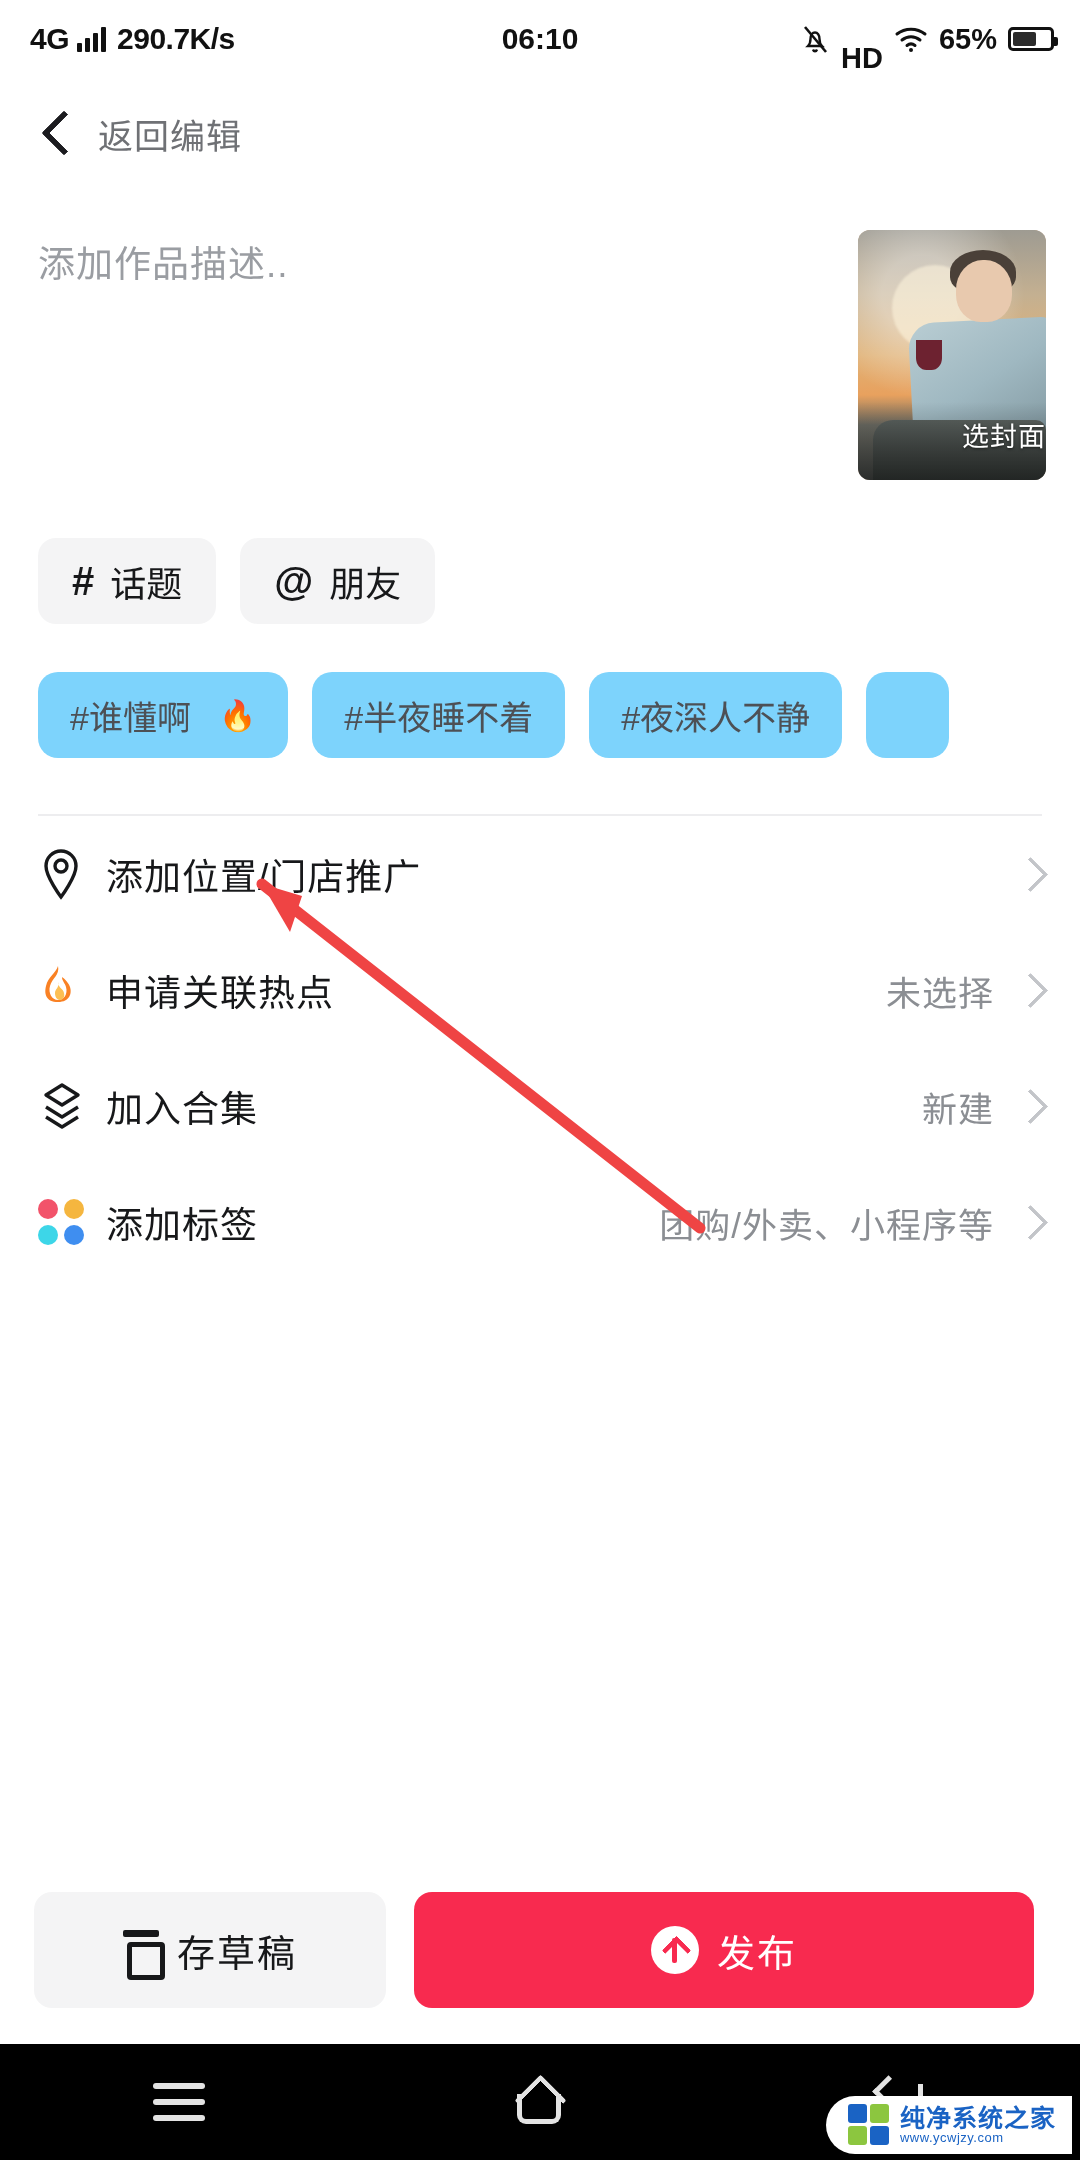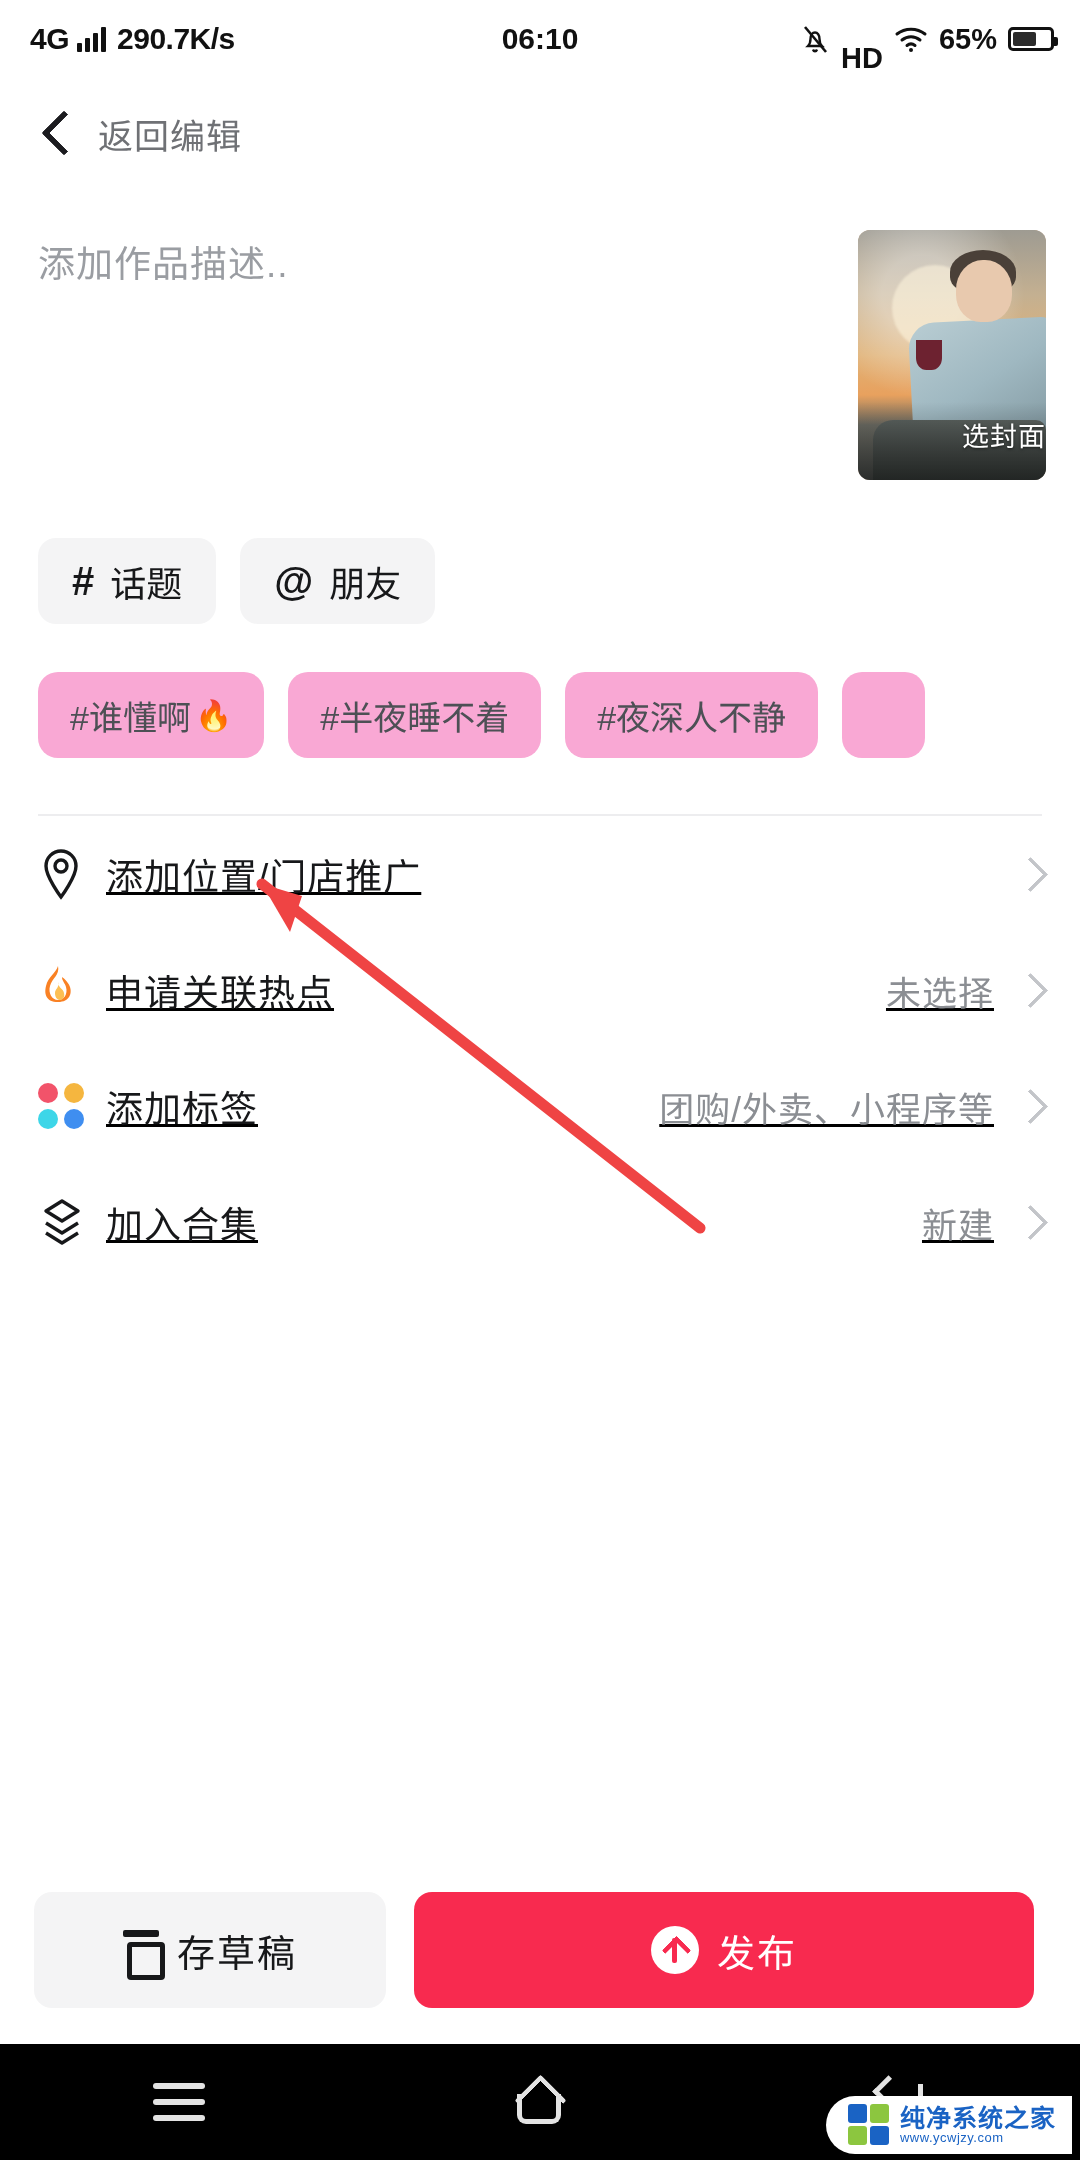--- a/index.html
+++ b/index.html
@@ -110,31 +110,31 @@
   .chip{
     background:#f4f4f5; border-radius:18px;
     height:86px; display:flex; align-items:center; gap:16px;
     padding:0 34px; font-size:36px; color:#17181a;
   }
   .chip .sym{ font-size:40px; font-weight:700; line-height:1; }
 
   
   .pills{ display:flex; gap:24px; padding:48px 0 0 38px; overflow:hidden; }
   .pill{
-    background:#f9a8d4; border-radius:20px; height:86px;
-    display:flex; align-items:center; gap:4px; padding:0 32px;
+    background:#7dd3fc; border-radius:20px; height:86px;
+    display:flex; align-items:center; gap:28px; padding:0 32px;
     font-size:34px; color:#4d5055; white-space:nowrap; flex:0 0 auto;
   }
   .pill .fire{ font-size:30px; }
 
   
   .divider{ height:2px; background:#ededef; margin:56px 38px 0 38px; }
 
   
-  .menu{ padding:0 34px 0 38px;text-decoration:underline; }
+  .menu{ padding:0 34px 0 38px; }
   .row{
     height:116px; display:flex; align-items:center; position:relative;
   }
   .row .ico{ width:62px; flex:0 0 62px; display:flex; align-items:center; justify-content:flex-start;}
   .row .label{ font-size:37px; color:#17181a; margin-left:6px; letter-spacing:1px;}
   .row .value{ margin-left:auto; font-size:35px; color:#8b8e93; letter-spacing:1px;}
   .row .arrow{
     width:34px; height:34px; margin-left:18px; position:relative; flex:0 0 34px;
   }
   .row .arrow::before{
@@ -340,45 +340,45 @@
         <path d="M20 18c2 5-3 7-3 11s2 7 5 7 5-3 4-7c-1-5-6-5-6-11z" fill="#fcbf53"></path>
       </svg>
     </span>
     <span class="label">申请关联热点</span>
     <span class="value">未选择</span>
     <span class="arrow"></span>
   </div>
 
   <div class="row">
     <span class="ico">
+      <svg width="48" height="50" viewBox="0 0 48 50">
+        <path d="M24 4l16 10-16 10L8 14z" fill="none" stroke="#17181a" stroke-width="3.4" stroke-linejoin="round"></path>
+        <path d="M8 26l16 10 16-10" fill="none" stroke="#17181a" stroke-width="3.4" stroke-linejoin="round"></path>
+        <path d="M8 36l16 10 16-10" fill="none" stroke="#17181a" stroke-width="3.4" stroke-linejoin="round"></path>
+      </svg>
+    </span>
+    <span class="label">加入合集</span>
+    <span class="value">新建</span>
+    <span class="arrow"></span>
+  </div>
+
+  <div class="row">
+    <span class="ico">
       <span class="dots">
           <i></i>
           <i></i>
           <i></i>
           <i></i>
         </span>
     </span>
     <span class="label">添加标签</span>
     <span class="value">团购/外卖、小程序等</span>
     <span class="arrow"></span>
   </div>
 
-  <div class="row">
-    <span class="ico">
-      <svg width="48" height="50" viewBox="0 0 48 50">
-        <path d="M24 4l16 10-16 10L8 14z" fill="none" stroke="#17181a" stroke-width="3.4" stroke-linejoin="round"></path>
-        <path d="M8 26l16 10 16-10" fill="none" stroke="#17181a" stroke-width="3.4" stroke-linejoin="round"></path>
-        <path d="M8 36l16 10 16-10" fill="none" stroke="#17181a" stroke-width="3.4" stroke-linejoin="round"></path>
-      </svg>
-    </span>
-    <span class="label">加入合集</span>
-    <span class="value">新建</span>
-    <span class="arrow"></span>
-  </div>
-
 
 
 </div>
 
 <svg class="annot">
   <line x1="262" y1="884" x2="700" y2="1228" stroke="#ef4444" stroke-width="11" stroke-linecap="round"></line>
   <polygon points="262,884 302,896 290,932" fill="#ef4444"></polygon>
 </svg>
 
 <div class="actions">

